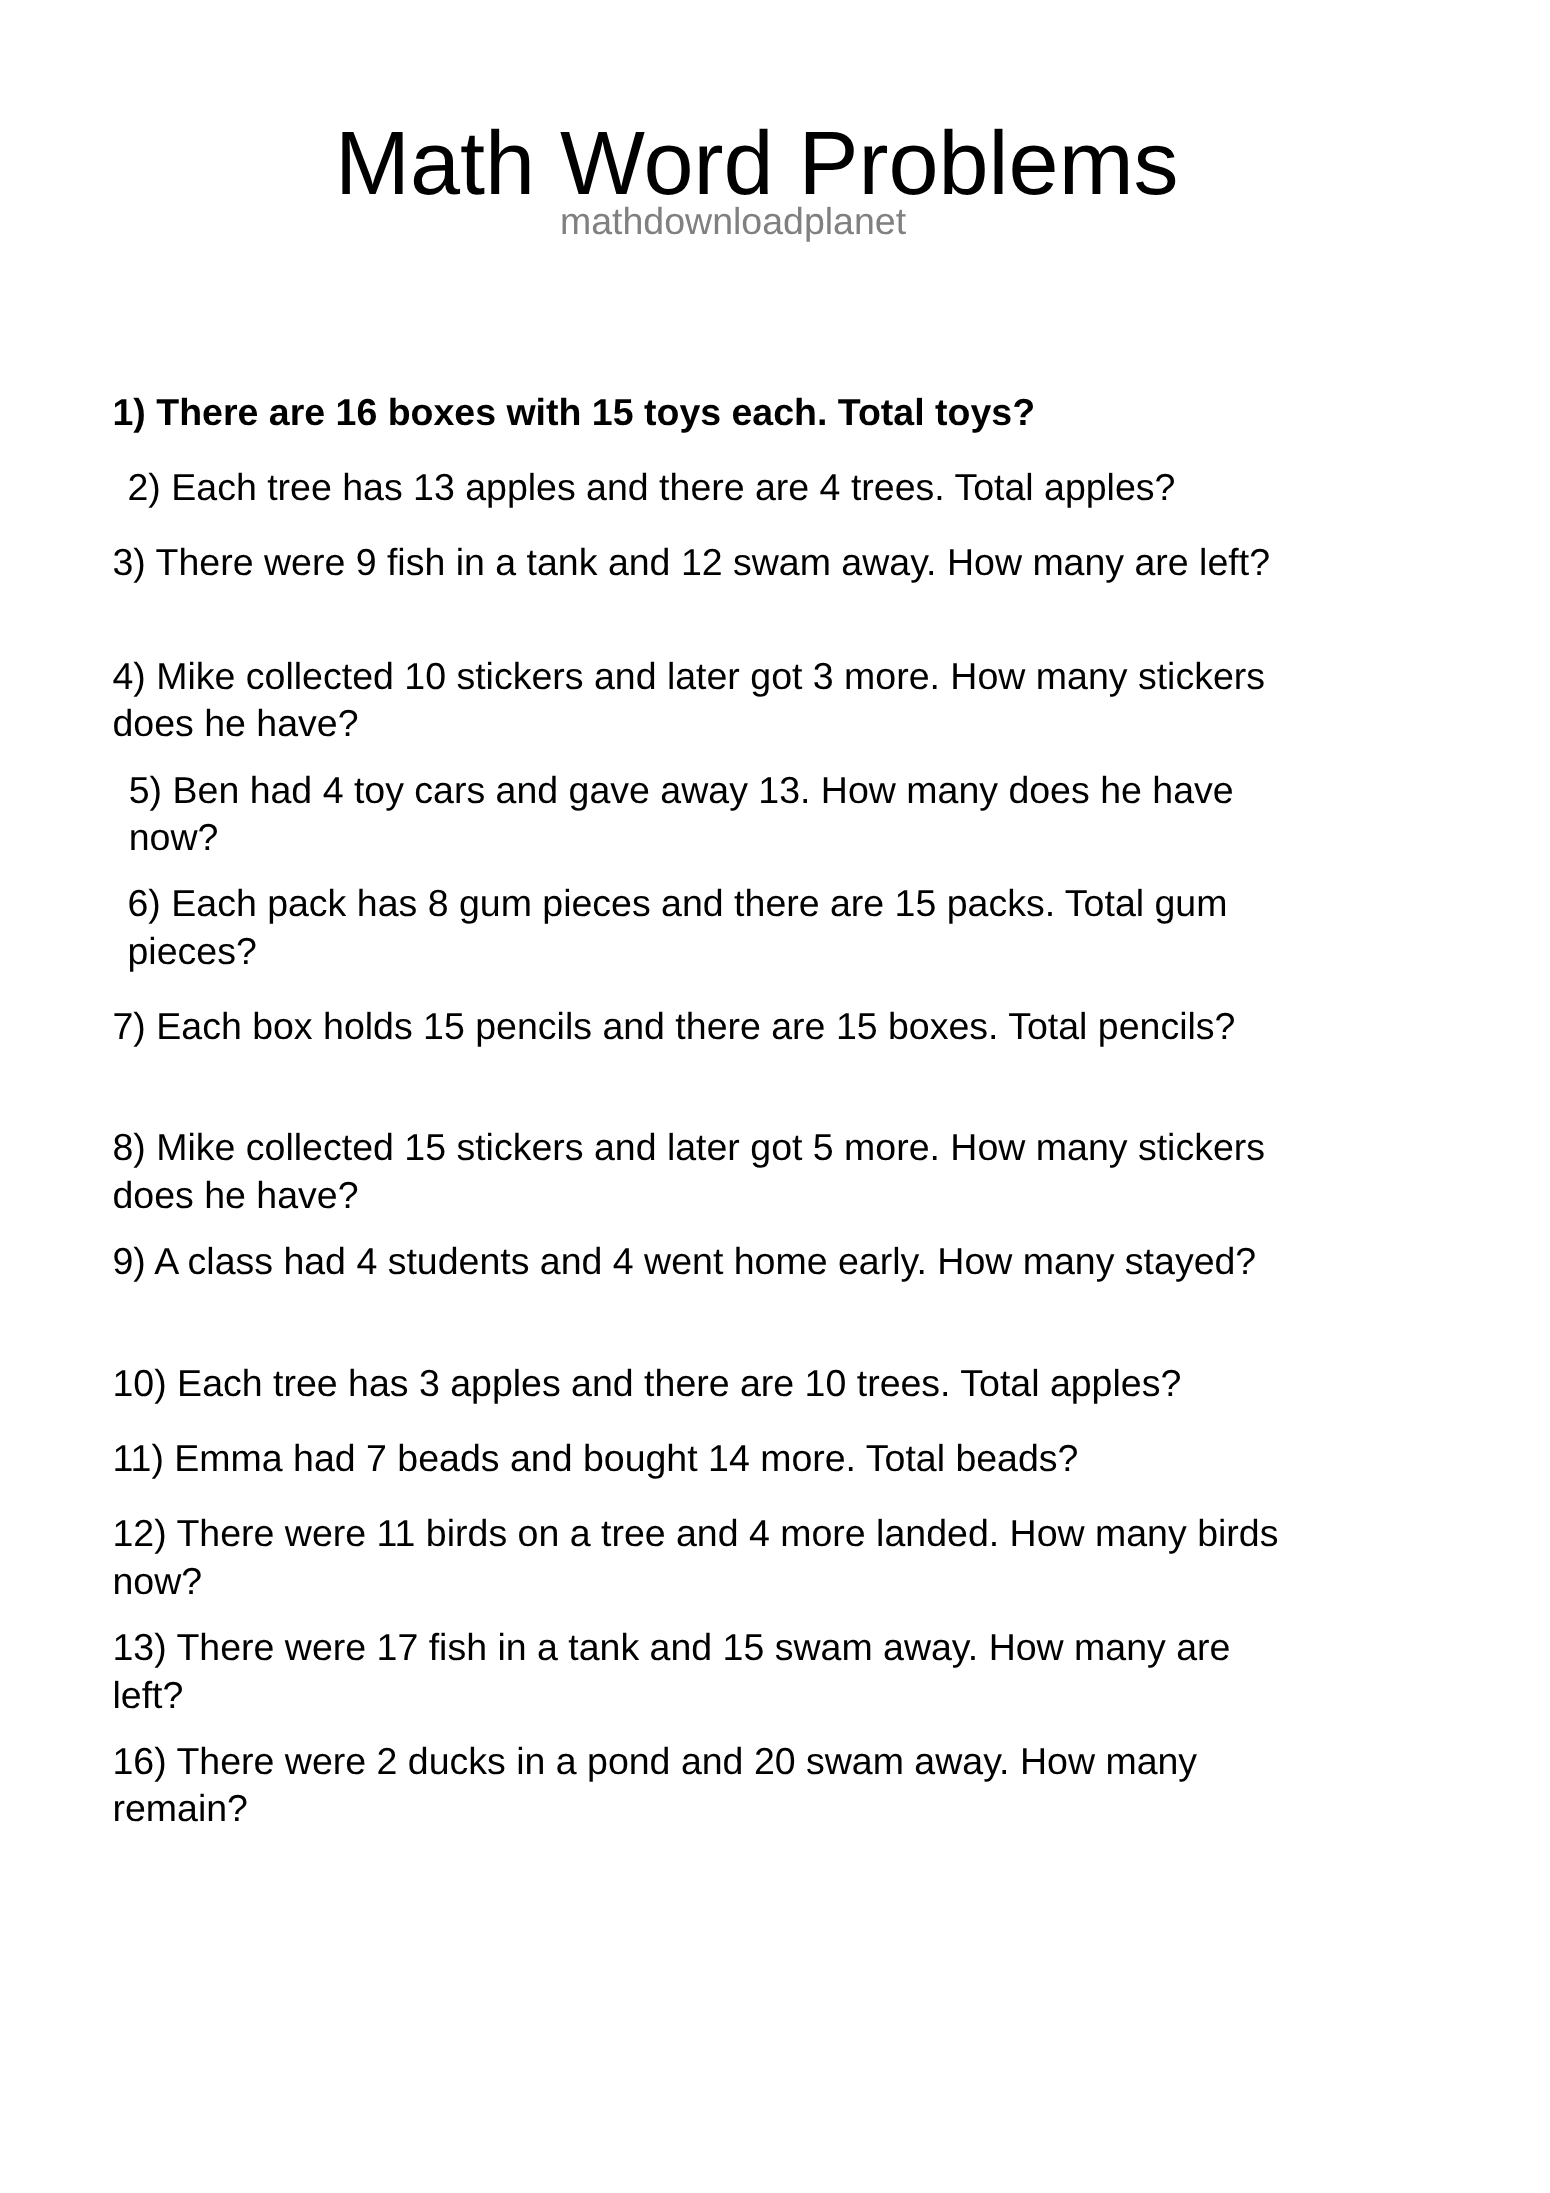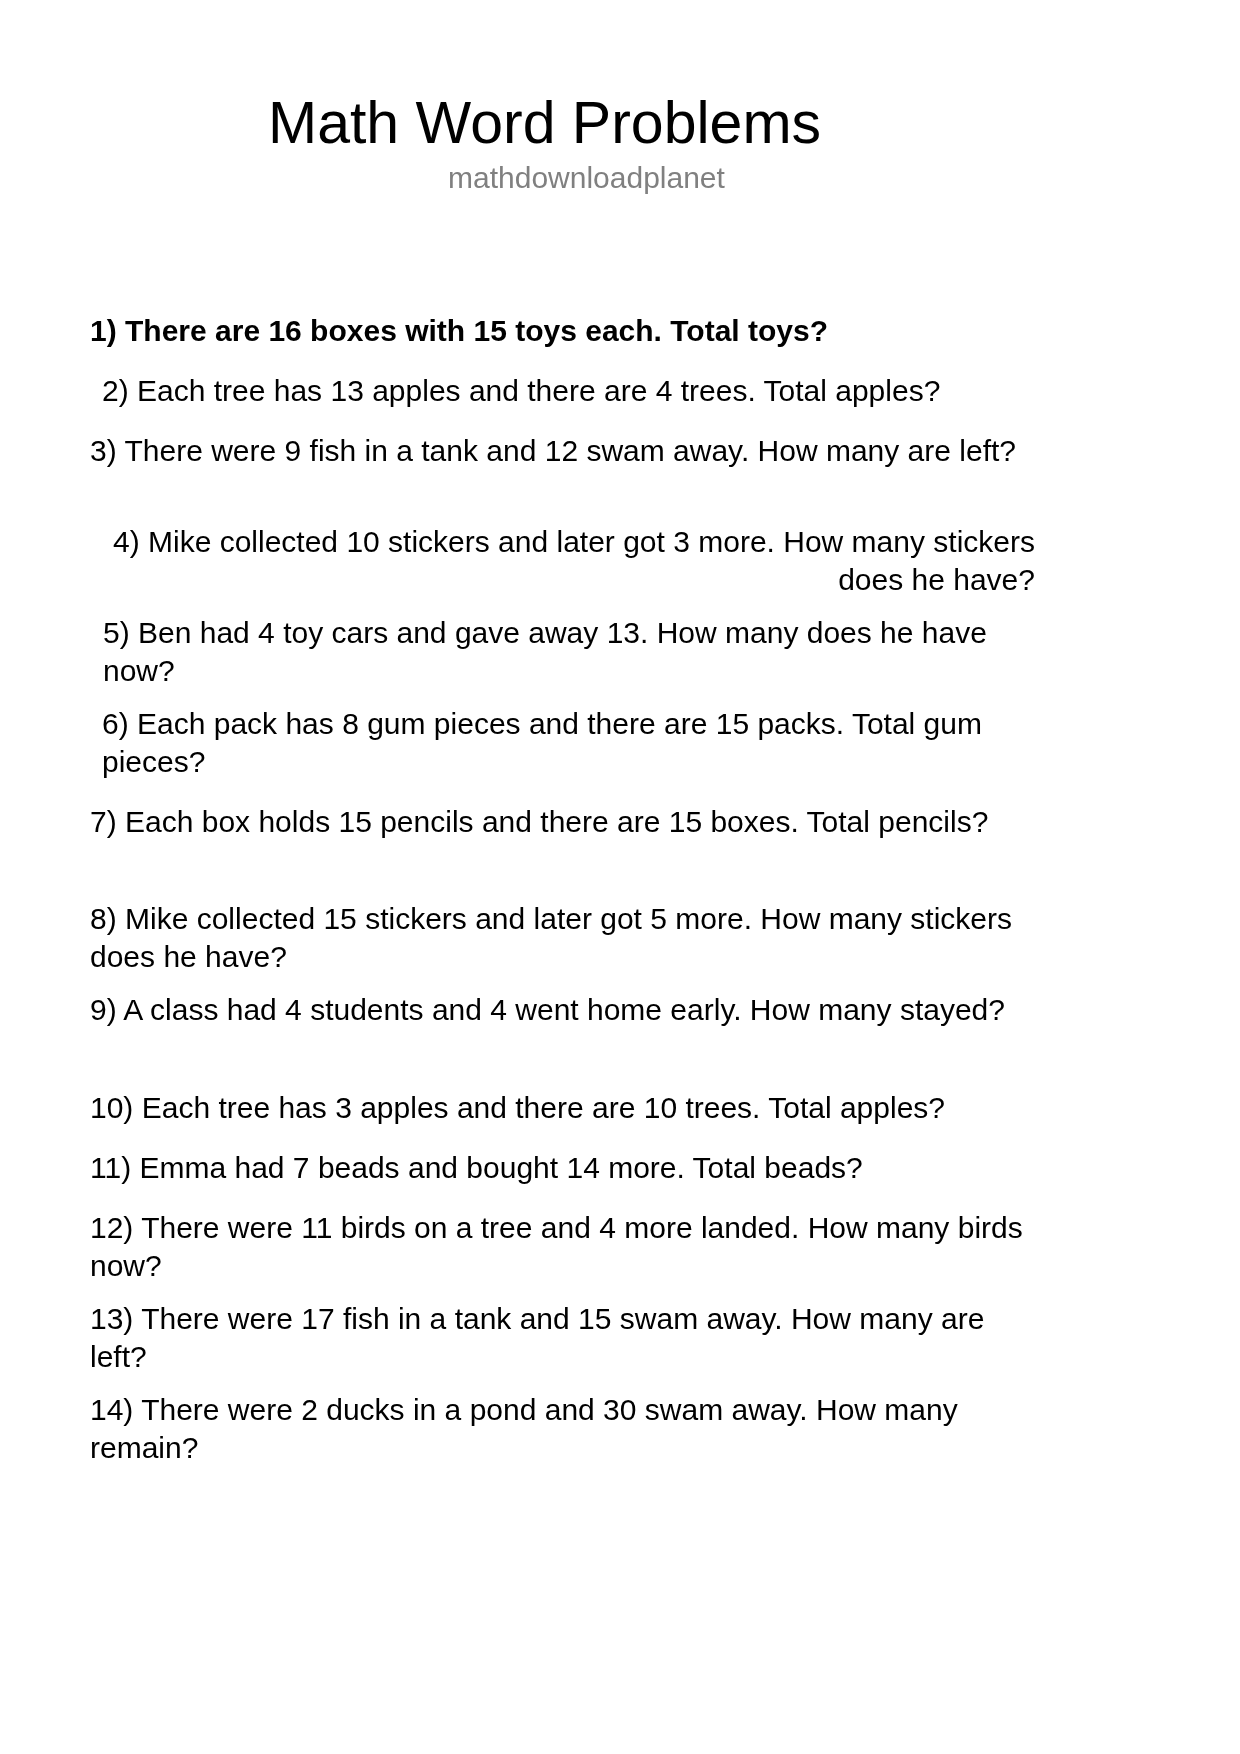--- a/index.html
+++ b/index.html
@@ -12,21 +12,21 @@
       height: 1754px;
       position: relative;
       overflow: hidden;
       font-family: "Liberation Sans", sans-serif;
       color: #000000;
     }
     .title {
       position: absolute;
       left: 268px;
       top: 88px;
-      font-size: 59px;
+      font-size: 72px;
       font-weight: normal;
       margin: 0;
       line-height: 1.2;
       letter-spacing: 0px;
       white-space: nowrap;
     }
     .subtitle {
       position: absolute;
       left: 448px;
       top: 160px;
@@ -55,24 +55,24 @@
 </head>
 <body>
 
 <h1 class="title">Math Word Problems</h1>
 <div class="subtitle">mathdownloadplanet</div>
 
 <ol class="problems" style="position: absolute;">
   <li class="problem" style="position: absolute; left: 0px; width: 945px; top: 0px; font-weight: bold;">1) There are 16 boxes with 15 toys each. Total toys?</li>
   <li class="problem" style="position: absolute; left: 0px; width: 945px; top: 60px; margin-left: 12px;">2) Each tree has 13 apples and there are 4 trees. Total apples?</li>
   <li class="problem" style="position: absolute; left: 0px; width: 945px; top: 120px;">3) There were 9 fish in a tank and 12 swam away. How many are left?</li>
-  <li class="problem" style="position: absolute; left: 0px; width: 945px; top: 211px; text-align: right;">4) Mike collected 10 stickers and later got 3 more. How many stickers does he have?</li>
+  <li class="problem" style="position: absolute; left: 0px; width: 945px; top: 211px;">4) Mike collected 10 stickers and later got 3 more. How many stickers does he have?</li>
   <li class="problem" style="position: absolute; left: 13px; width: 945px; top: 302px;">5) Ben had 4 toy cars and gave away 13. How many does he have now?</li>
   <li class="problem" style="position: absolute; left: 12px; width: 945px; top: 393px;">6) Each pack has 8 gum pieces and there are 15 packs. Total gum pieces?</li>
   <li class="problem" style="position: absolute; left: 0px; width: 945px; top: 491px;">7) Each box holds 15 pencils and there are 15 boxes. Total pencils?</li>
   <li class="problem" style="position: absolute; left: 0px; width: 945px; top: 588px;">8) Mike collected 15 stickers and later got 5 more. How many stickers does he have?</li>
   <li class="problem" style="position: absolute; left: 0px; width: 945px; top: 679px;">9) A class had 4 students and 4 went home early. How many stayed?</li>
   <li class="problem" style="position: absolute; left: 0px; width: 945px; top: 777px;">10) Each tree has 3 apples and there are 10 trees. Total apples?</li>
   <li class="problem" style="position: absolute; left: 0px; width: 945px; top: 837px;">11) Emma had 7 beads and bought 14 more. Total beads?</li>
   <li class="problem" style="position: absolute; left: 0px; width: 945px; top: 897px;">12) There were 11 birds on a tree and 4 more landed. How many birds now?</li>
   <li class="problem" style="position: absolute; left: 0px; width: 945px; top: 988px;">13) There were 17 fish in a tank and 15 swam away. How many are left?</li>
-  <li class="problem" style="position: absolute; left: 0px; width: 945px; top: 1079px;">14) There were 2 ducks in a pond and 30 swam away. How many remain?</li>
+  <li class="problem" style="position: absolute; left: 0px; width: 945px; top: 1079px;">16) There were 2 ducks in a pond and 20 swam away. How many remain?</li>
 </ol>
 
 </body></html>

